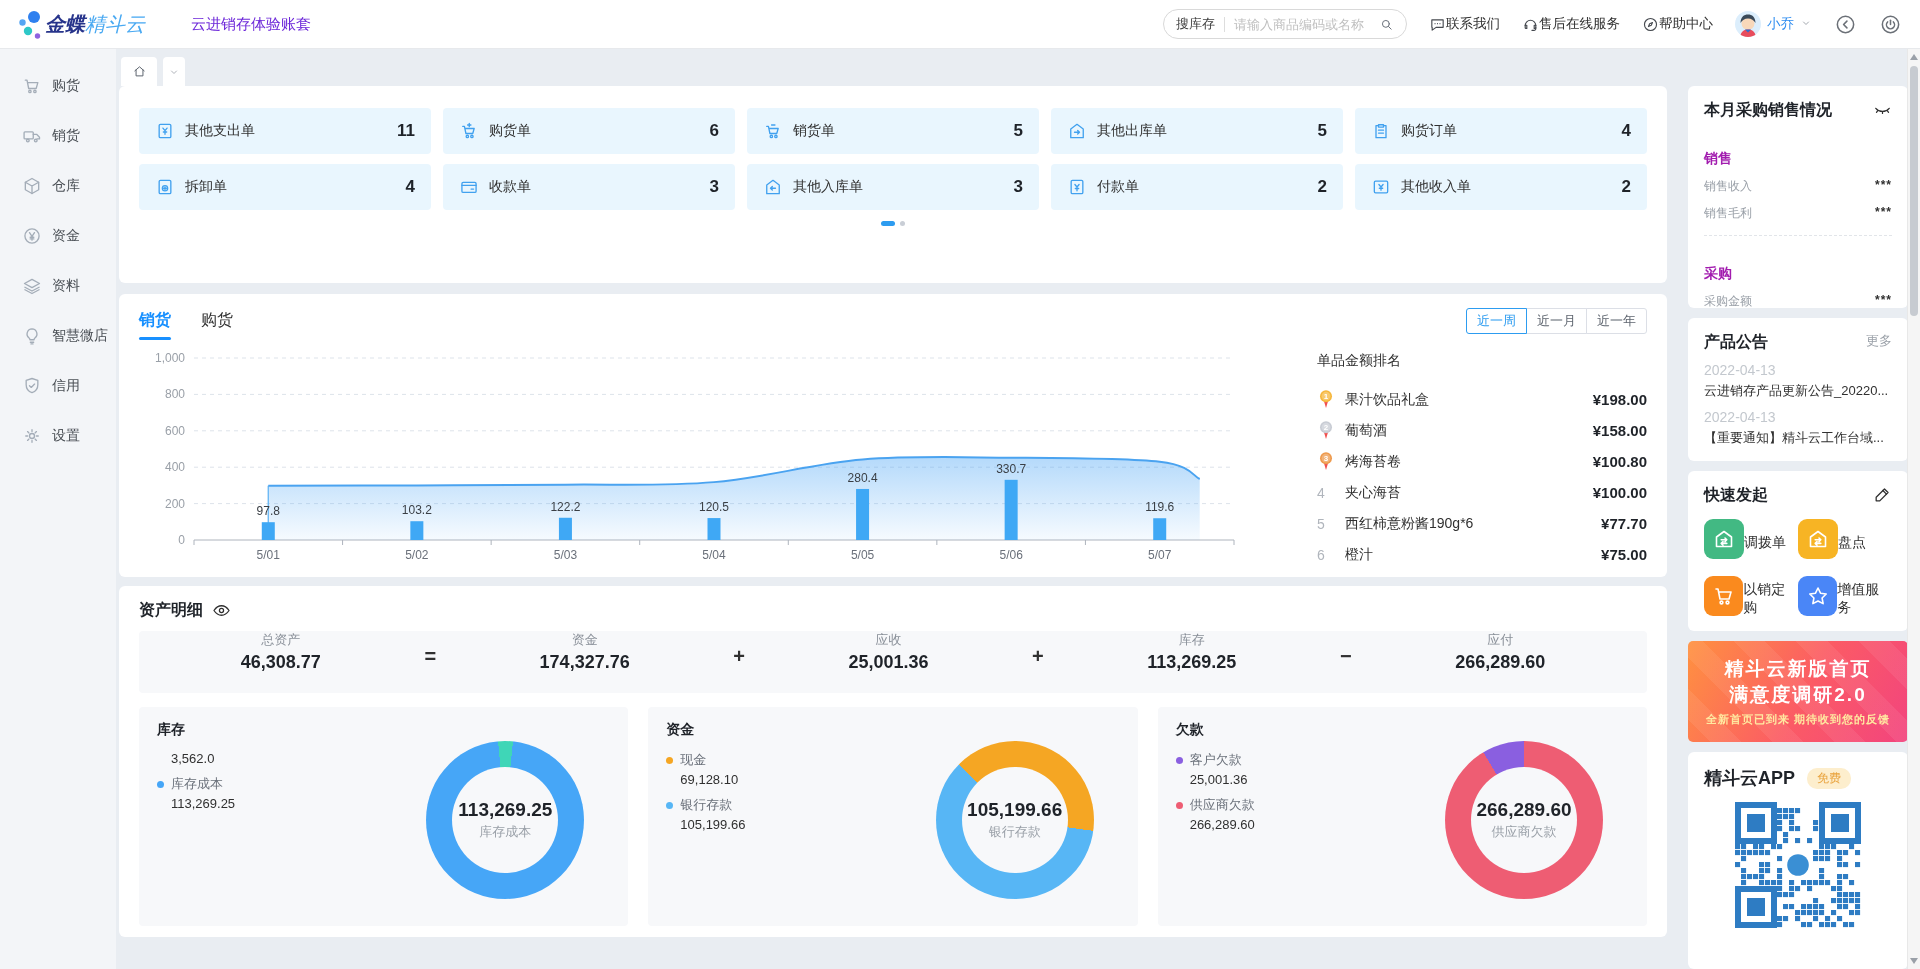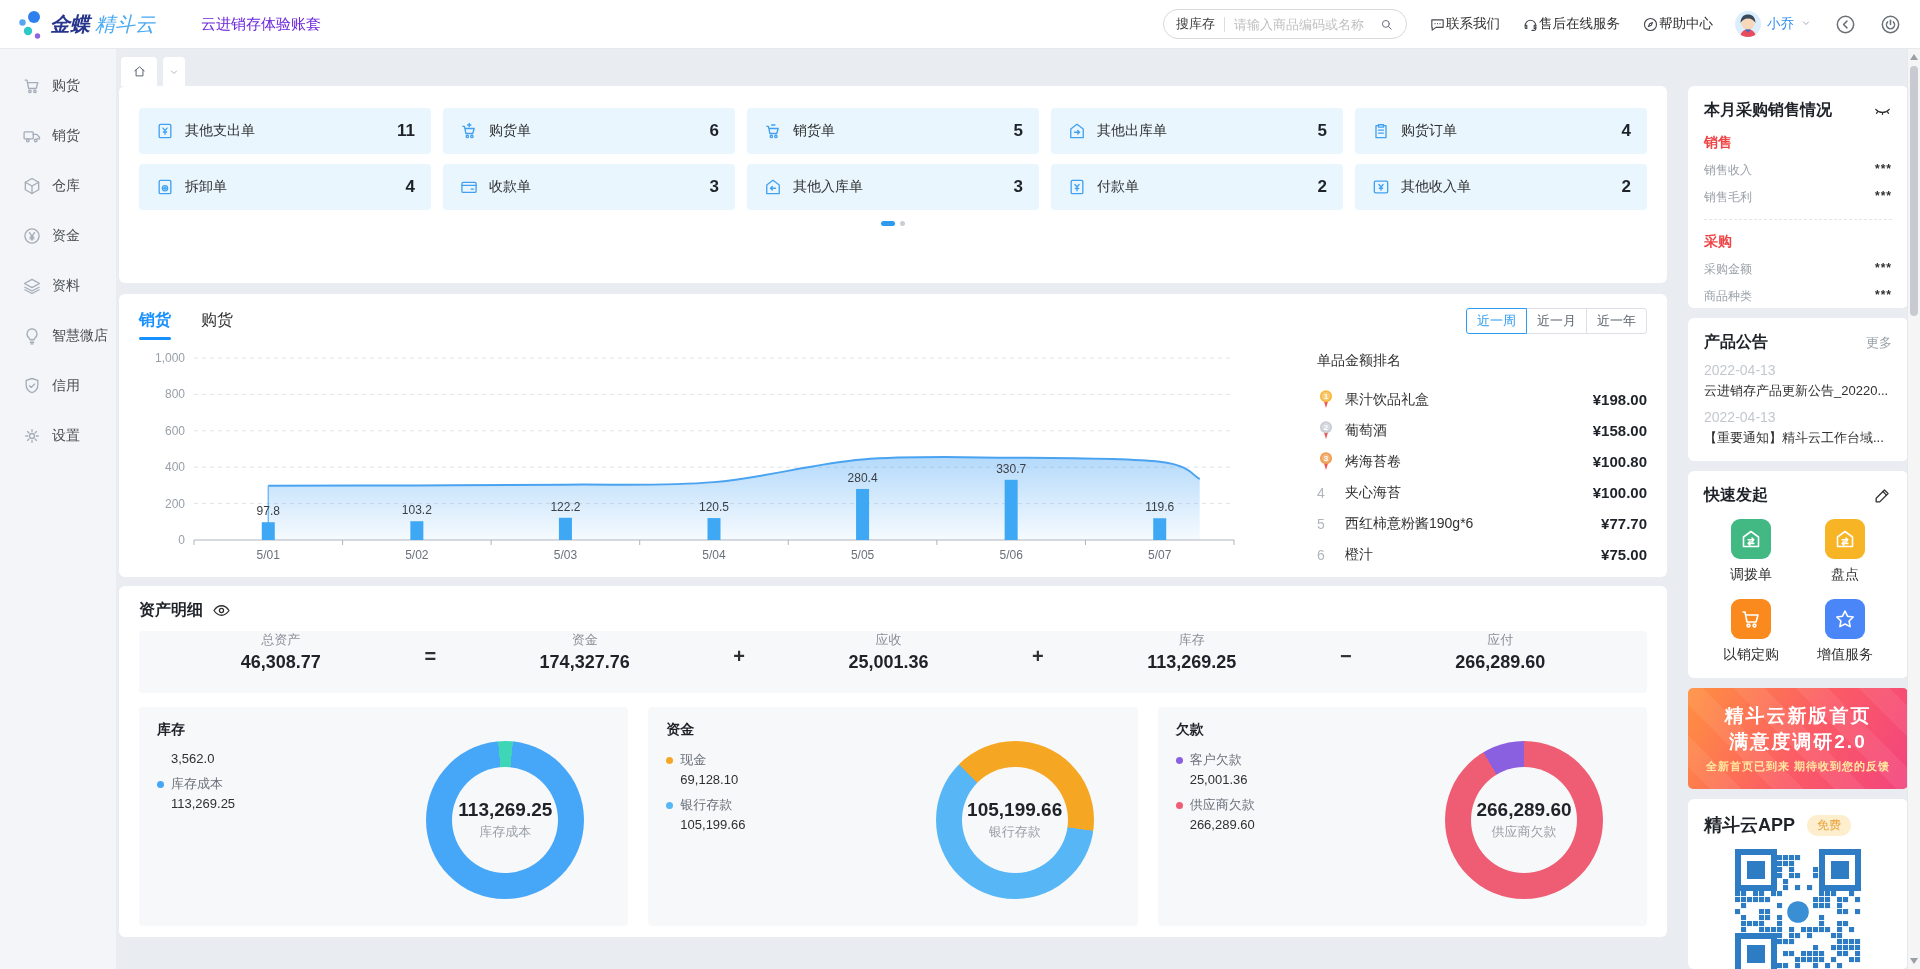--- a/index.html
+++ b/index.html
@@ -1,20 +1,20 @@
 <!DOCTYPE html>
 <html><head>
 <meta charset="utf-8">
 <style>
 *{margin:0;padding:0;box-sizing:border-box}
 body{font-family:"Liberation Sans","DejaVu Sans",sans-serif;background:#dfe3e8}
 .app{position:relative;width:1920px;height:969px;background:#e9edf2;overflow:hidden}
 
 .navbar{position:absolute;top:0;left:0;right:0;height:49px;background:#fff;border-bottom:1px solid #e7e9ec;display:flex;align-items:center;padding:0 18px;z-index:6}
-.brand{display:flex;align-items:center;gap:5px;cursor:pointer}
+.brand{display:flex;align-items:center;cursor:pointer}
 .brand-bold{font-size:20px;font-weight:bold;font-style:italic;color:#27348b}
 .brand-light{font-size:20px;font-style:italic;color:#49a9f2}
 .account-title{font-size:15px;color:#6d28d9;margin-left:46px}
 .nav-right{margin-left:auto;display:flex;align-items:center;gap:22px}
 .searchbox{display:flex;align-items:center;height:30px;border:1px solid #d9d9d9;border-radius:16px;padding:0 12px;width:244px;background:#fff}
 .search-cat{font-size:13px;color:#404040;white-space:nowrap;cursor:pointer}
 .search-divider{width:1px;height:15px;background:#ddd;margin:0 9px}
 .searchbox input{border:none;outline:none;flex:1;font-size:13px;color:#333;min-width:0;background:transparent}
 ::placeholder{color:#bfbfbf}
 .searchbox .sicon{color:#6a707a;display:flex;cursor:pointer}
@@ -93,35 +93,35 @@
 .legend-dot{width:7px;height:7px;border-radius:50%;flex:none}
 .legend-val{font-size:13px;color:#303030;margin-left:14px;margin-top:3px}
 .donut{position:absolute;right:44px;top:34px;width:158px;height:158px;border-radius:50%}
 .donut::after{content:"";position:absolute;inset:26px;border-radius:50%;background:#f7f8fa}
 .donut-center{position:absolute;inset:0;display:flex;flex-direction:column;align-items:center;justify-content:center;z-index:1}
 .donut-center-val{font-size:19px;font-weight:bold;color:#1f2329}
 .donut-center-label{font-size:13px;color:#9aa0a8;margin-top:2px}
 
 .right-col{position:absolute;left:1688px;top:49px;width:220px;height:920px;display:flex;flex-direction:column}
 .rpanel{background:#fff;border-radius:6px;padding:14px 16px;margin-bottom:10px}
-.rpanel-title-row{display:flex;align-items:center;justify-content:space-between}
+.rpanel-title-row{display:flex;justify-content:space-between}
 .rpanel-title{font-size:16px;font-weight:bold;color:#1f2329}
 .month-panel{margin-top:37px;height:222px}
-.month-heading{font-size:14px;font-weight:bold;color:#ef4444;margin-top:13px}
+.month-heading{font-size:14px;font-weight:bold;color:#a21caf;margin-top:29px}
 .month-row{display:flex;justify-content:space-between;margin-top:10px;font-size:12px}
 .month-row .lbl{color:#9aa0a8}
 .month-row .val{color:#303030;font-weight:bold;letter-spacing:1px}
 .month-divider{border-top:1px dashed #e2e5e9;margin-top:13px}
 .icon-sm{display:flex;cursor:pointer;color:#303030}
 .icon-sm svg{width:19px;height:19px}
 .ann-more{font-size:13px;color:#9aa0a8;cursor:pointer}
 .ann-date{font-size:14px;color:#c3c8ce;margin-top:9px}
 .ann-text{font-size:13px;color:#303030;margin-top:4px;white-space:nowrap;overflow:hidden;text-overflow:ellipsis;cursor:pointer}
 .quick-grid{display:grid;grid-template-columns:1fr 1fr;row-gap:15px;margin-top:13px}
-.quick-item{display:flex;flex-direction:column;align-items:center;cursor:pointer}
+.quick-item{display:flex;flex-direction:row;align-items:center;cursor:pointer}
 .quick-sq{width:40px;height:40px;border-radius:9px;display:flex;align-items:center;justify-content:center}
 .quick-sq svg{width:24px;height:24px;color:#fff}
 .quick-label{font-size:14px;color:#303030;margin-top:7px}
 .banner{height:101px;border-radius:5px;margin-bottom:10px;background:linear-gradient(118deg,#ff9140,#fb5a66 55%,#f2447e);display:flex;flex-direction:column;align-items:center;justify-content:center;position:relative;overflow:hidden;cursor:pointer}
 .banner::before{content:"";position:absolute;inset:-20px;background:repeating-linear-gradient(45deg,rgba(255,255,255,.07) 0 22px,transparent 22px 44px)}
 .banner-l1{font-size:19px;font-weight:bold;color:#fff;letter-spacing:2px;line-height:26px;position:relative}
 .banner-l3{font-size:11px;color:#ffe9a0;margin-top:4px;font-weight:bold;position:relative;letter-spacing:1px}
 .app-panel{flex:1;overflow:hidden;margin-bottom:0}
 .app-title-row{display:flex;align-items:center}
 .app-title{font-size:18px;font-weight:bold;color:#1f2329}

